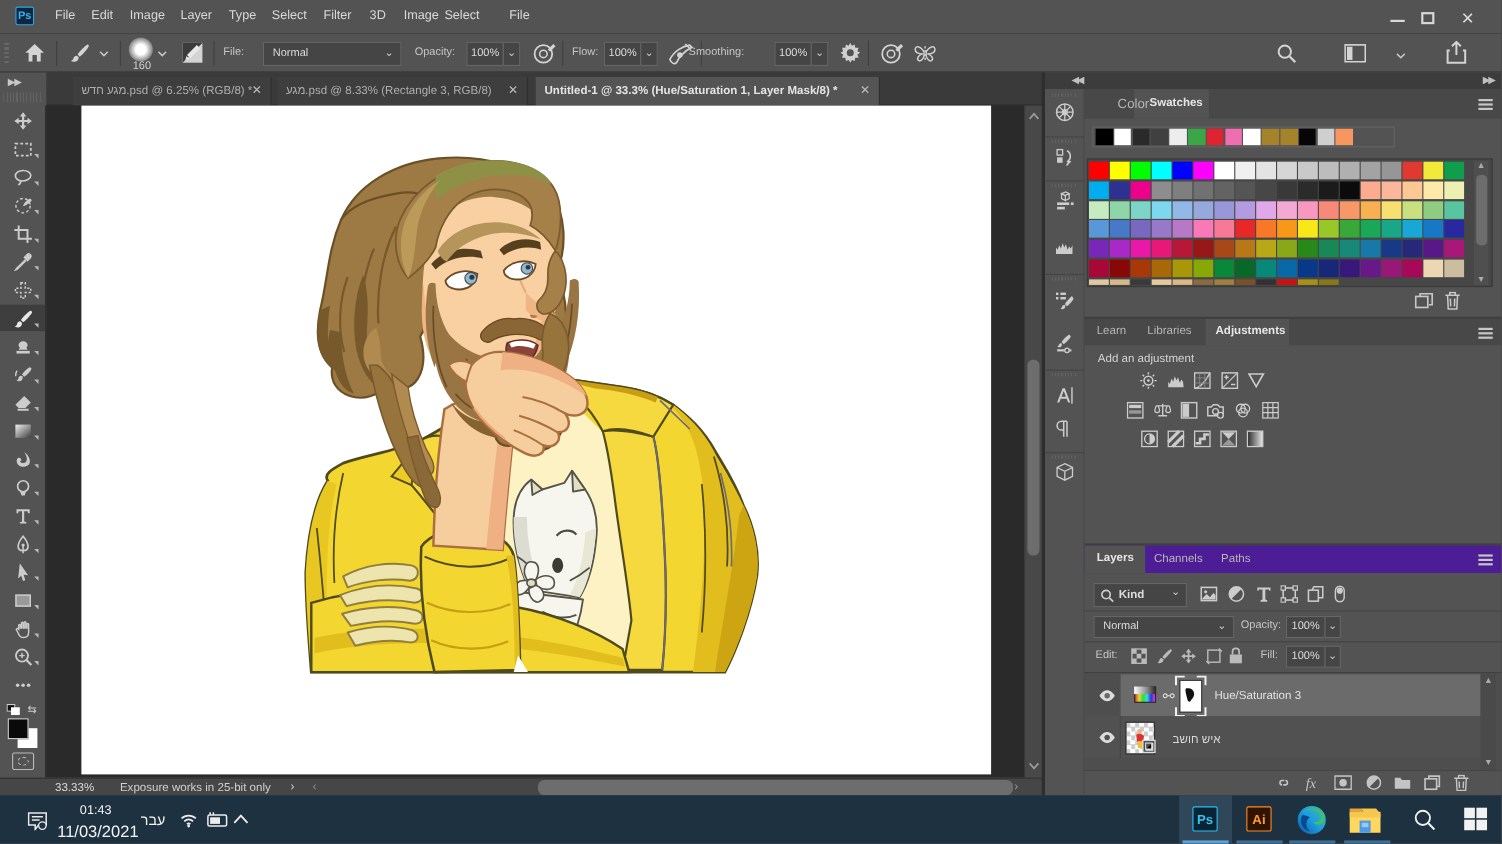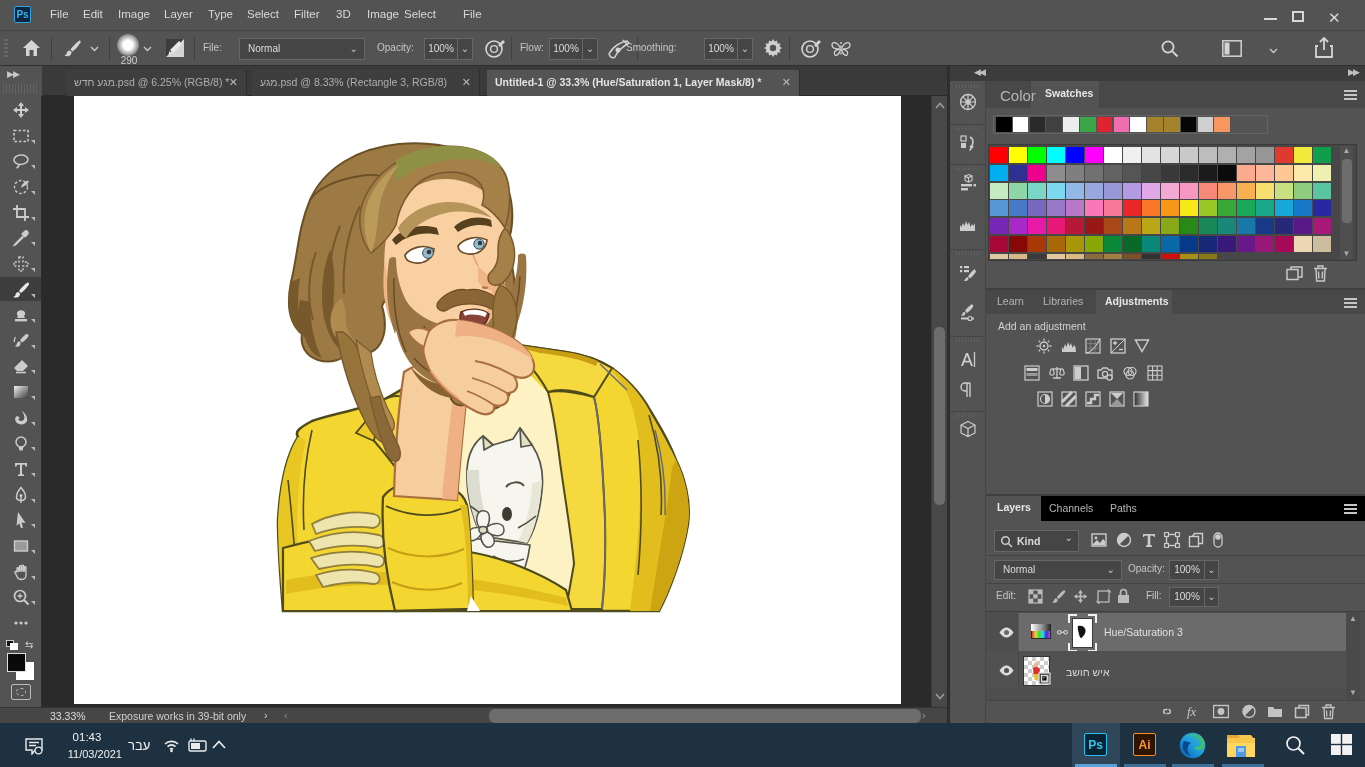--- a/index.html
+++ b/index.html
@@ -39,21 +39,21 @@
 <svg class="abs" style="left:63px;top:8px" width="19" height="19" viewBox="0 0 19 19">
 <path d="M16.5 1.5 C14 3 9 8 7.5 10.5 L9.5 12.5 C12 11 16 6 17.5 3.5 C18 2.5 17.5 1 16.5 1.5Z" fill="#d4d4d4"></path>
 <path d="M6.8 11.6 C5.5 11.5 4 12.5 3.8 14 C3.6 15.5 2.5 16 1.5 16.5 C3 17.6 6 17.5 7.5 16 C8.6 14.9 8.6 13 8.4 12.8Z" fill="#d4d4d4"></path>
     </svg>
 <svg class="abs" style="left:90px;top:15px" width="9" height="6" viewBox="0 0 9 6">
       <path d="M1 1 L4.5 4.5 L8 1" fill="none" stroke="#c8c8c8" stroke-width="1.4"></path>
     </svg>
 <div class="abs" style="left:109px;top:6px;width:1px;height:23px;background:#404040"></div>
 <div class="abs" style="left:117px;top:3px;width:22px;height:22px;border-radius:50%;
 background:radial-gradient(circle,#ffffff 0 30%,rgba(255,255,255,0.55) 55%,rgba(255,255,255,0.12) 78%,transparent 90%)"></div>
-<div class="abs" style="left:117px;top:24px;width:24px;text-align:center;color:#d0d0d0;font-size:10px">290</div>
+<div class="abs" style="left:117px;top:24px;width:24px;text-align:center;color:#d0d0d0;font-size:10px">160</div>
 <svg class="abs" style="left:143px;top:15px" width="9" height="6" viewBox="0 0 9 6">
       <path d="M1 1 L4.5 4.5 L8 1" fill="none" stroke="#c8c8c8" stroke-width="1.4"></path>
     </svg>
 <svg class="abs" style="left:165px;top:7px" width="20" height="20" viewBox="0 0 20 20">
 <rect x="1" y="1" width="18" height="18" fill="#d4d4d4"></rect>
 <path d="M1 1 L19 1 L1 19 Z" fill="#3c3c3c"></path>
 <path d="M14 3 L17 6 L8 15 L5 12 Z M4.5 13 L7 15.5 L3.5 16.5Z" fill="#e8e8e8"></path>
     </svg>
 <div class="abs" style="left:194px;top:6px;width:1px;height:23px;background:#404040"></div>
 <span class="abs lbl" style="left:203px;top:11px">File:</span>
@@ -407,21 +407,21 @@
 <svg class="abs" style="left:3px;top:6px" width="10" height="7" viewBox="0 0 10 7">
       <path d="M1 6 L5 1.5 L9 6" fill="none" stroke="#9a9a9a" stroke-width="1.6"></path>
     </svg>
 <div class="abs" style="left:2px;top:231px;width:11px;height:178px;background:#6d6d6d;border-radius:5px"></div>
 <svg class="abs" style="left:3px;top:597px" width="10" height="7" viewBox="0 0 10 7">
       <path d="M1 1 L5 5.5 L9 1" fill="none" stroke="#9a9a9a" stroke-width="1.6"></path>
     </svg>
 </div>
 <div class="abs" style="left:0;top:707px;width:950px;height:16px;background:#464646;border-top:1px solid #343434">
 <span class="abs" style="left:50px;top:2px;color:#dadada;font-size:10.5px">33.33%</span>
-<span class="abs" style="left:109px;top:2px;color:#cfcfcf;font-size:10.5px">Exposure works in 39-bit only</span>
+<span class="abs" style="left:109px;top:2px;color:#cfcfcf;font-size:10.5px">Exposure works in 25-bit only</span>
 <span class="abs" style="left:264px;top:1px;color:#cfcfcf;font-size:11px">›</span>
 <span class="abs" style="left:284px;top:1px;color:#8a8a8a;font-size:11px">‹</span>
 <div class="abs" style="left:489px;top:1px;width:432px;height:14px;background:#6d6d6d;border-radius:6px"></div>
 <span class="abs" style="left:922px;top:1px;color:#9a9a9a;font-size:11px">›</span>
 </div>
 <div class="abs" style="left:947px;top:66px;width:3px;height:657px;background:#2e2e2e"></div>
 <div class="abs" style="left:950px;top:66px;width:415px;height:657px;background:#535353"></div>
 <div class="abs" style="left:950px;top:66px;width:415px;height:15px;background:#3c3c3c">
 <span class="abs" style="left:24px;top:1px;color:#c0c0c0;font-size:9px;letter-spacing:-2px">◀◀</span>
 <span class="abs" style="left:398px;top:1px;color:#c0c0c0;font-size:9px;letter-spacing:-2px">▶▶</span>
@@ -476,21 +476,21 @@
 <div class="abs" style="left:956px;top:167px;width:24px;height:3px;background:repeating-linear-gradient(90deg,#616161 0 1px,#535353 1px 3px)"></div>
 <div class="abs" style="left:950px;top:249px;width:36px;height:1px;background:#454545"></div>
 <div class="abs" style="left:956px;top:252px;width:24px;height:3px;background:repeating-linear-gradient(90deg,#616161 0 1px,#535353 1px 3px)"></div>
 <div class="abs" style="left:950px;top:336px;width:36px;height:1px;background:#454545"></div>
 <div class="abs" style="left:956px;top:339px;width:24px;height:3px;background:repeating-linear-gradient(90deg,#616161 0 1px,#535353 1px 3px)"></div>
 <div class="abs" style="left:950px;top:411px;width:36px;height:1px;background:#454545"></div>
 <div class="abs" style="left:956px;top:414px;width:24px;height:3px;background:repeating-linear-gradient(90deg,#616161 0 1px,#535353 1px 3px)"></div>
 <div class="abs" style="left:956px;top:85px;width:24px;height:3px;background:repeating-linear-gradient(90deg,#616161 0 1px,#535353 1px 3px)"></div>
 <div class="abs" style="left:986px;top:81px;width:379px;height:27px;background:#484848">
 <div class="abs" style="left:45px;top:0;width:68px;height:27px;background:#535353"></div>
-<span class="abs" style="left:14px;top:6px;color:#b5b5b5;font-size:15px">Color</span>
+<span class="abs" style="left:30px;top:6px;color:#b5b5b5;font-size:12px">Color</span>
 <span class="abs" style="left:59px;top:6px;color:#e6e6e6;font-size:10.5px;font-weight:bold">Swatches</span>
 <div class="abs" style="left:358px;top:9px;width:13px;height:2px;background:#c6c6c6;box-shadow:0 4px #c6c6c6,0 8px #c6c6c6"></div>
 </div>
 <div class="abs" style="left:986px;top:108px;width:379px;height:180px;background:#535353"></div>
 <div class="abs" style="left:993px;top:115px;width:275px;height:19px;border:1px solid #646464"></div>
 <div class="abs" style="left:996.0px;top:117px;width:15.5px;height:15px;background:#000000"></div>
 <div class="abs" style="left:1012.8px;top:117px;width:15.5px;height:15px;background:#ffffff"></div>
 <div class="abs" style="left:1029.6px;top:117px;width:15.5px;height:15px;background:#2a2a2a"></div>
 <div class="abs" style="left:1046.4px;top:117px;width:15.5px;height:15px;background:#404040"></div>
 <div class="abs" style="left:1063.2px;top:117px;width:15.5px;height:15px;background:#ededed"></div>
@@ -721,21 +721,21 @@
 <svg class="abs" style="left:1133px;top:391px" width="16" height="16" viewBox="0 0 16 16">
     <defs>
       <linearGradient id="sc" x1="0" y1="0" x2="1" y2="0">
         <stop offset="0" stop-color="#2a2a2a"></stop>
         <stop offset="1" stop-color="#e8e8e8"></stop>
       </linearGradient>
     </defs>
     <rect x="1" y="1" width="14" height="14" fill="url(#sc)" stroke="#ccc" stroke-width="1.2"></rect>
   </svg>
 <div class="abs" style="left:986px;top:494px;width:379px;height:2px;background:#3f3f3f"></div>
-<div class="abs" style="left:986px;top:496px;width:379px;height:25px;background:#000000">
+<div class="abs" style="left:986px;top:496px;width:379px;height:25px;background:#4c1d95">
 <div class="abs" style="left:0px;top:0;width:55px;height:25px;background:#535353"></div>
 <span class="abs" style="left:11px;top:5px;color:#e6e6e6;font-size:10.5px;font-weight:bold">Layers</span>
 <span class="abs" style="left:63px;top:6px;color:#b5b5b5;font-size:10.5px">Channels</span>
 <span class="abs" style="left:124px;top:6px;color:#b5b5b5;font-size:10.5px">Paths</span>
 <div class="abs" style="left:358px;top:8px;width:13px;height:2px;background:#c6c6c6;box-shadow:0 4px #c6c6c6,0 8px #c6c6c6"></div>
 </div>
 <div class="abs" style="left:986px;top:521px;width:379px;height:202px;background:#535353"></div>
 <div class="box abs" style="left:994px;top:530px;width:85px;height:22px">
 <svg class="abs" style="left:5px;top:4px" width="13" height="13" viewBox="0 0 13 13">
       <circle cx="5.5" cy="5.5" r="3.8" fill="none" stroke="#ccc" stroke-width="1.5"></circle>
@@ -874,21 +874,21 @@
     <path d="M1 3.5 L14 3.5 M5 3 L5 1 L10 1 L10 3 M3 4 L3.6 14.5 L11.4 14.5 L12 4 M5.5 6.5 L5.8 12.5 M9.5 6.5 L9.2 12.5" fill="none" stroke="#c4c4c4" stroke-width="1.3"></path>
   </svg>
 <div class="abs" style="left:0;top:723px;width:1365px;height:44px;background:#1d3140"></div>
 
 <svg class="abs" style="left:25px;top:738px" width="18" height="17" viewBox="0 0 18 17">
 <path d="M1 1 L17 1 L17 12 L10 12 L7 16 L7 12 L1 12 Z" fill="none" stroke="#e8e8e8" stroke-width="1.4"></path>
 <path d="M4 4.5 L14 4.5 M4 7.5 L11 7.5" stroke="#e8e8e8" stroke-width="1.3"></path>
 <circle cx="13.5" cy="12.5" r="3.4" fill="#1d3140" stroke="#e8e8e8" stroke-width="1.2"></circle>
   </svg>
 <div class="abs" style="left:52px;top:731px;width:70px;text-align:center;color:#f2f2f2;font-size:11.5px">01:43</div>
-<div class="abs" style="left:52px;top:748px;width:70px;text-align:right;color:#f2f2f2;font-size:11px">11/03/2021</div>
+<div class="abs" style="left:52px;top:748px;width:70px;text-align:right;color:#f2f2f2;font-size:15px">11/03/2021</div>
 <div class="abs" style="left:128px;top:738px;color:#f2f2f2;font-size:13px">עבר</div>
 <svg class="abs" style="left:163px;top:738px" width="17" height="15" viewBox="0 0 17 15">
 <path d="M2 6 C5.5 2.5 11.5 2.5 15 6 M4.5 8.7 C7 6.4 10 6.4 12.5 8.7 M7 11.3 C8 10.4 9 10.4 10 11.3" fill="none" stroke="#ececec" stroke-width="1.6"></path>
 <circle cx="8.5" cy="13" r="1.3" fill="#ececec"></circle>
   </svg>
 <svg class="abs" style="left:186px;top:738px" width="22" height="14" viewBox="0 0 22 14">
 <rect x="3" y="3" width="17" height="10" rx="1.5" fill="none" stroke="#ececec" stroke-width="1.4"></rect>
 <rect x="5" y="5" width="9" height="6" fill="#ececec"></rect>
 <path d="M5 3 L5 0.5 M8 3 L8 0.5" stroke="#ececec" stroke-width="1.4"></path>
   </svg>

